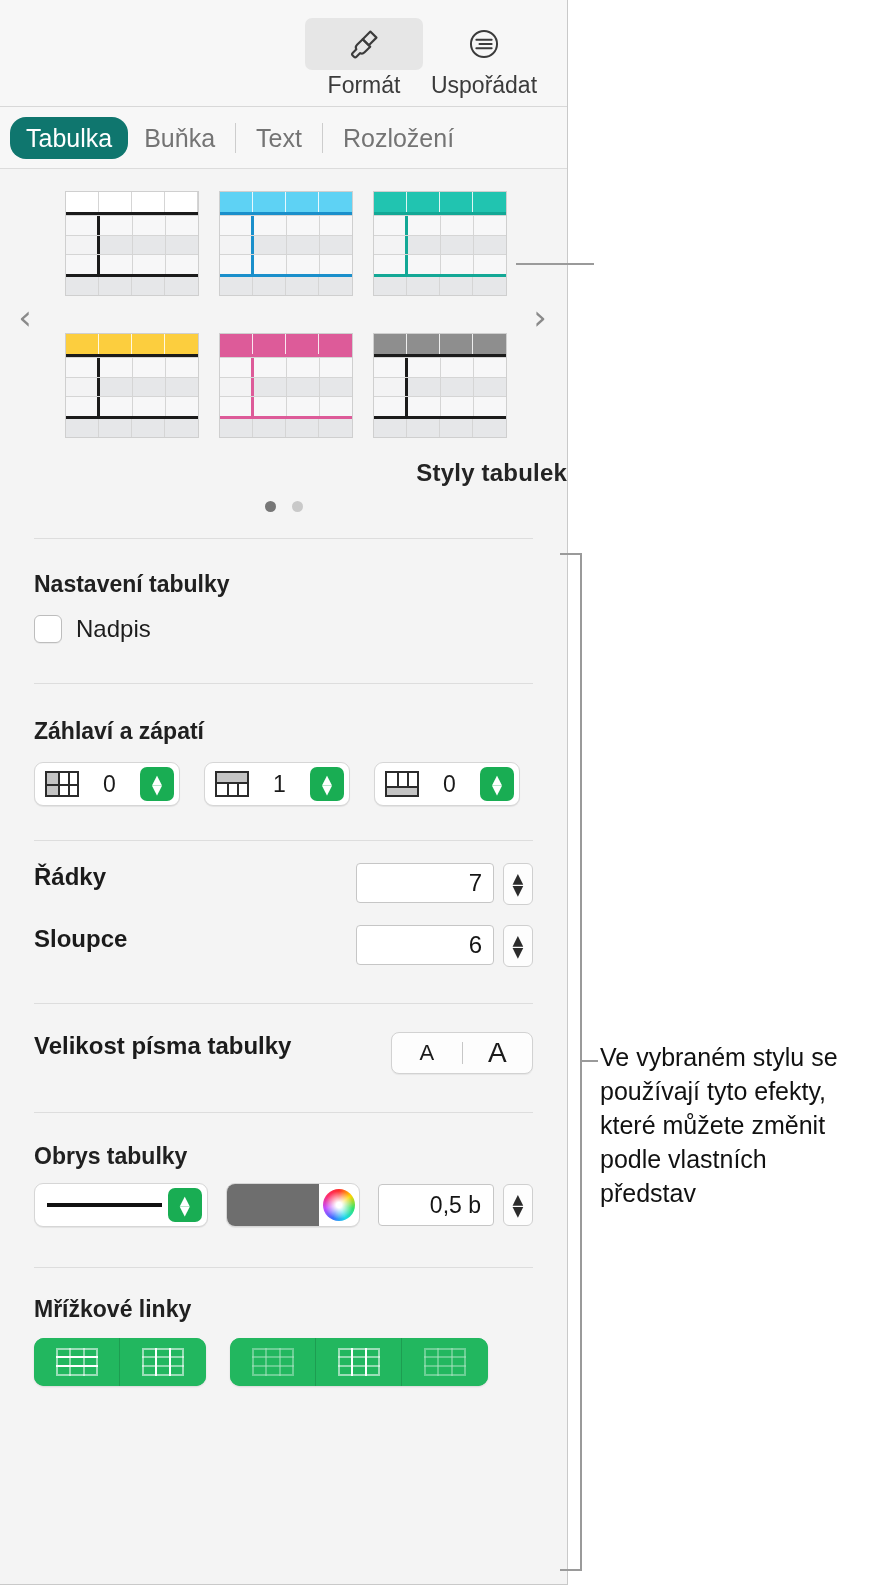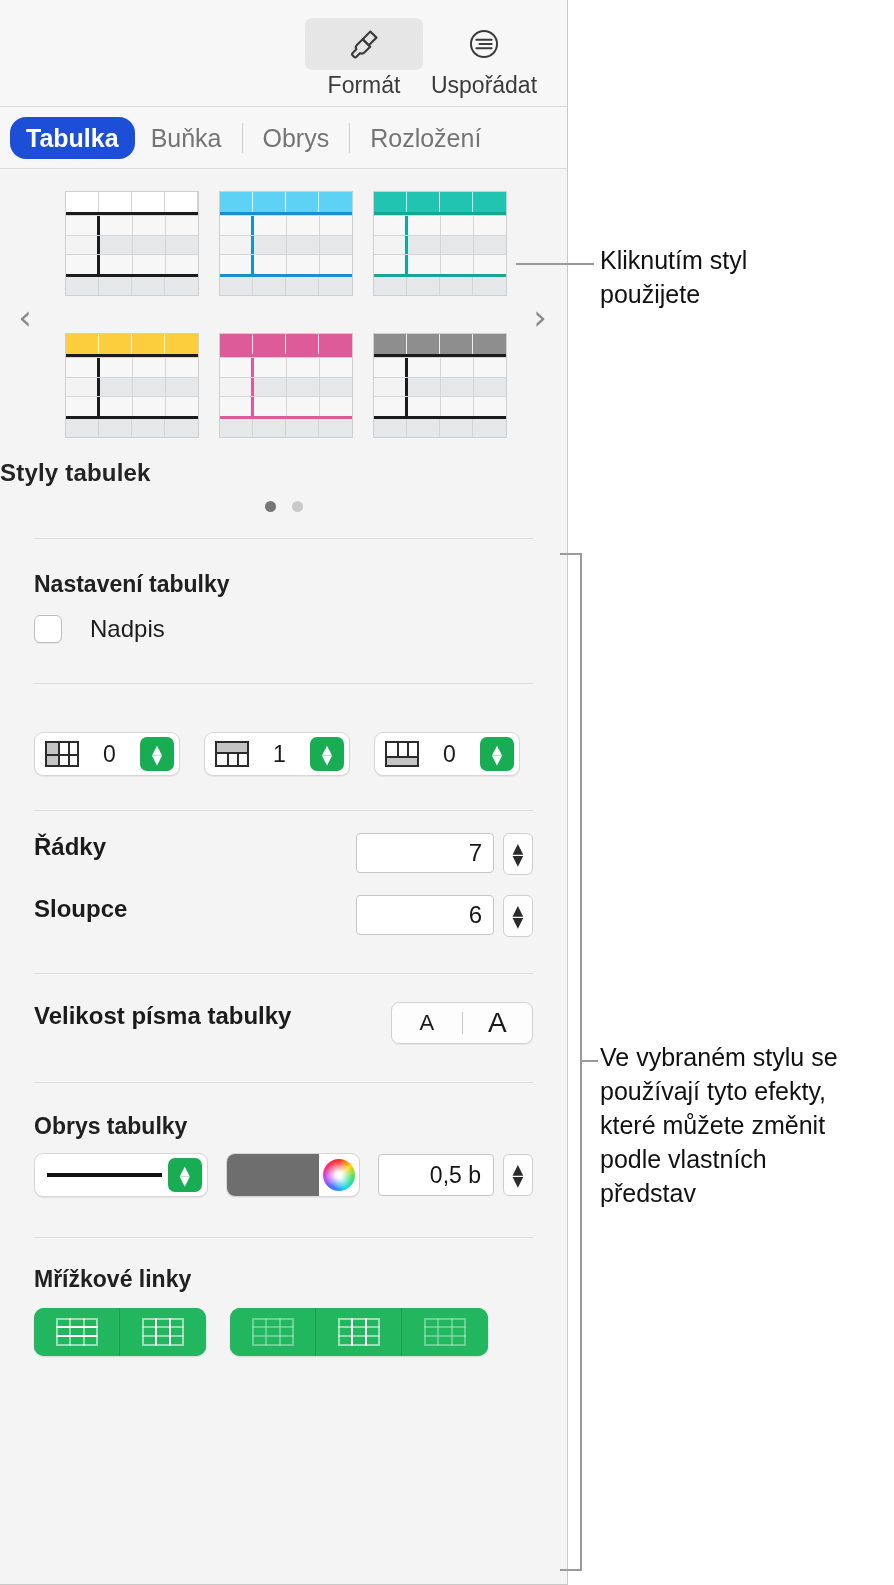--- a/index.html
+++ b/index.html
@@ -48,21 +48,21 @@
     background: #f7f7f7;
     border-bottom: 1px solid #dcdcdc;
     display: flex; align-items: center;
     padding-left: 10px;
   }
   .tab {
     font-size: 25px; color: #747474;
     padding: 6px 16px; border-radius: 16px;
     white-space: nowrap; line-height: 30px;
   }
-  .tab.active { background: #1d4ed8; color: #ffffff; font-weight: 700; }
+  .tab.active { background: #0f766e; color: #ffffff; font-weight: 400; }
   .tab-sep { width: 1px; height: 30px; background: #cdcdcd; margin: 0 4px; }
 
   
   .stylebrowser { position: relative; padding: 22px 0 4px 0; }
   .sb-arrow {
     position: absolute; top: 128px;
     width: 34px; height: 40px;
     display: flex; align-items: center; justify-content: center;
     color: #8a8a8a; font-size: 34px; line-height: 1;
     font-family: "DejaVu Sans", sans-serif;
@@ -97,37 +97,37 @@
   .tbl .brow.alt .c:first-child { background: #f3f3f4; }
   .tbl .brow.plain .c { background: #f7f7f8; }
   .tbl .brow.foot .c { background: #e6e7e9; }
   
   .tbl.acc-under .hrow { border-bottom: 3px solid var(--acc); }
   .tbl.acc-under .brow.foot { border-top: 3px solid var(--acc); }
   .tbl.acc-under .brow:not(.foot) .c:first-child { border-right: 3px solid var(--acc); }
   .tbl.hdr-white .hrow .c { background: #ffffff; border-right: 1px solid #d5d5d5; }
 
   .sb-title {
-    text-align: left; font-size: 24px; font-weight: bold;
+    text-align: right; font-size: 24px; font-weight: bold;
     color: #242424; margin-top: 16px; letter-spacing: .2px;
   }
   .dots { display: flex; justify-content: center; gap: 16px; margin-top: 14px; }
   .dot { width: 11px; height: 11px; border-radius: 50%; background: #c9c9c9; }
   .dot.on { background: #777777; }
 
   
   .divider { height: 1px; background: #dddddd; margin: 0 34px; }
   .section { padding: 0 34px; }
   .sec-title {
     font-size: 23px; font-weight: bold; color: #202020;
     line-height: 30px;
   }
 
   
-  .cbrow { display: flex; align-items: center; gap: 28px; height: 44px; }
+  .cbrow { display: flex; align-items: center; gap: 14px; height: 44px; }
   .cbox {
     width: 28px; height: 28px; border-radius: 6px;
     background: #ffffff; border: 1px solid #bdbdbd;
     box-shadow: 0 1px 0 rgba(0,0,0,.05);
   }
   .cblabel { font-size: 24px; color: #1d1d1d; }
 
   
   .pill-row { display: flex; gap: 24px; }
   .pill {
@@ -270,21 +270,21 @@
           </svg>
         </div>
         <span class="tool-label">Uspořádat</span>
       </div>
     </div>
 
     <div class="tabbar">
       <div class="tab active">Tabulka</div>
       <div class="tab">Buňka</div>
       <div class="tab-sep"></div>
-      <div class="tab">Obrys</div>
+      <div class="tab">Text</div>
       <div class="tab-sep"></div>
       <div class="tab">Rozložení</div>
     </div>
 
     <div class="stylebrowser">
       <div class="sb-arrow" id="sb-prev">‹</div>
       <div class="sb-arrow" id="sb-next">›</div>
 
       <div class="sb-grid">
 
@@ -514,20 +514,21 @@
       <div class="cbrow">
         <div class="cbox"></div>
         <div class="cblabel">Nadpis</div>
       </div>
       <div style="height:32px"></div>
     </div>
 
     <div class="divider"></div>
 
     <div class="section" style="padding-top:32px">
+      <div class="sec-title">Záhlaví a zápatí</div>
       <div style="height:16px"></div>
       <div class="pill-row">
 
         <div class="pill">
           <div class="mini-tbl">
             <div class="shade" style="left:0;top:0;width:12px;bottom:0;"></div>
             <div class="mln mh" style="top:11px"></div>
             <div class="mln mv" style="left:11px"></div>
             <div class="mln mv" style="left:21px"></div>
           </div>
@@ -691,22 +692,20 @@
                 <div class="ln v2"></div>
             </div>
           </div>
         </div>
       </div>
     </div>
 
   </div>
 
   <div class="lead" style="left:516px; top:263px; width:78px; height:2px;"></div>
-  <div class="callout-text" style="left:600px; top:243px; width:290px;">Kliknutím styl
-použijete</div>
 
   <div class="bracket" style="left:560px; top:553px; width:22px; height:1018px;"></div>
   <div class="lead" style="left:582px; top:1060px; width:16px; height:2px;"></div>
   <div class="callout-text" style="left:600px; top:1040px; width:300px;">Ve vybraném stylu se
 používají tyto efekty,
 které můžete změnit
 podle vlastních
 představ</div>
 
 </div>

